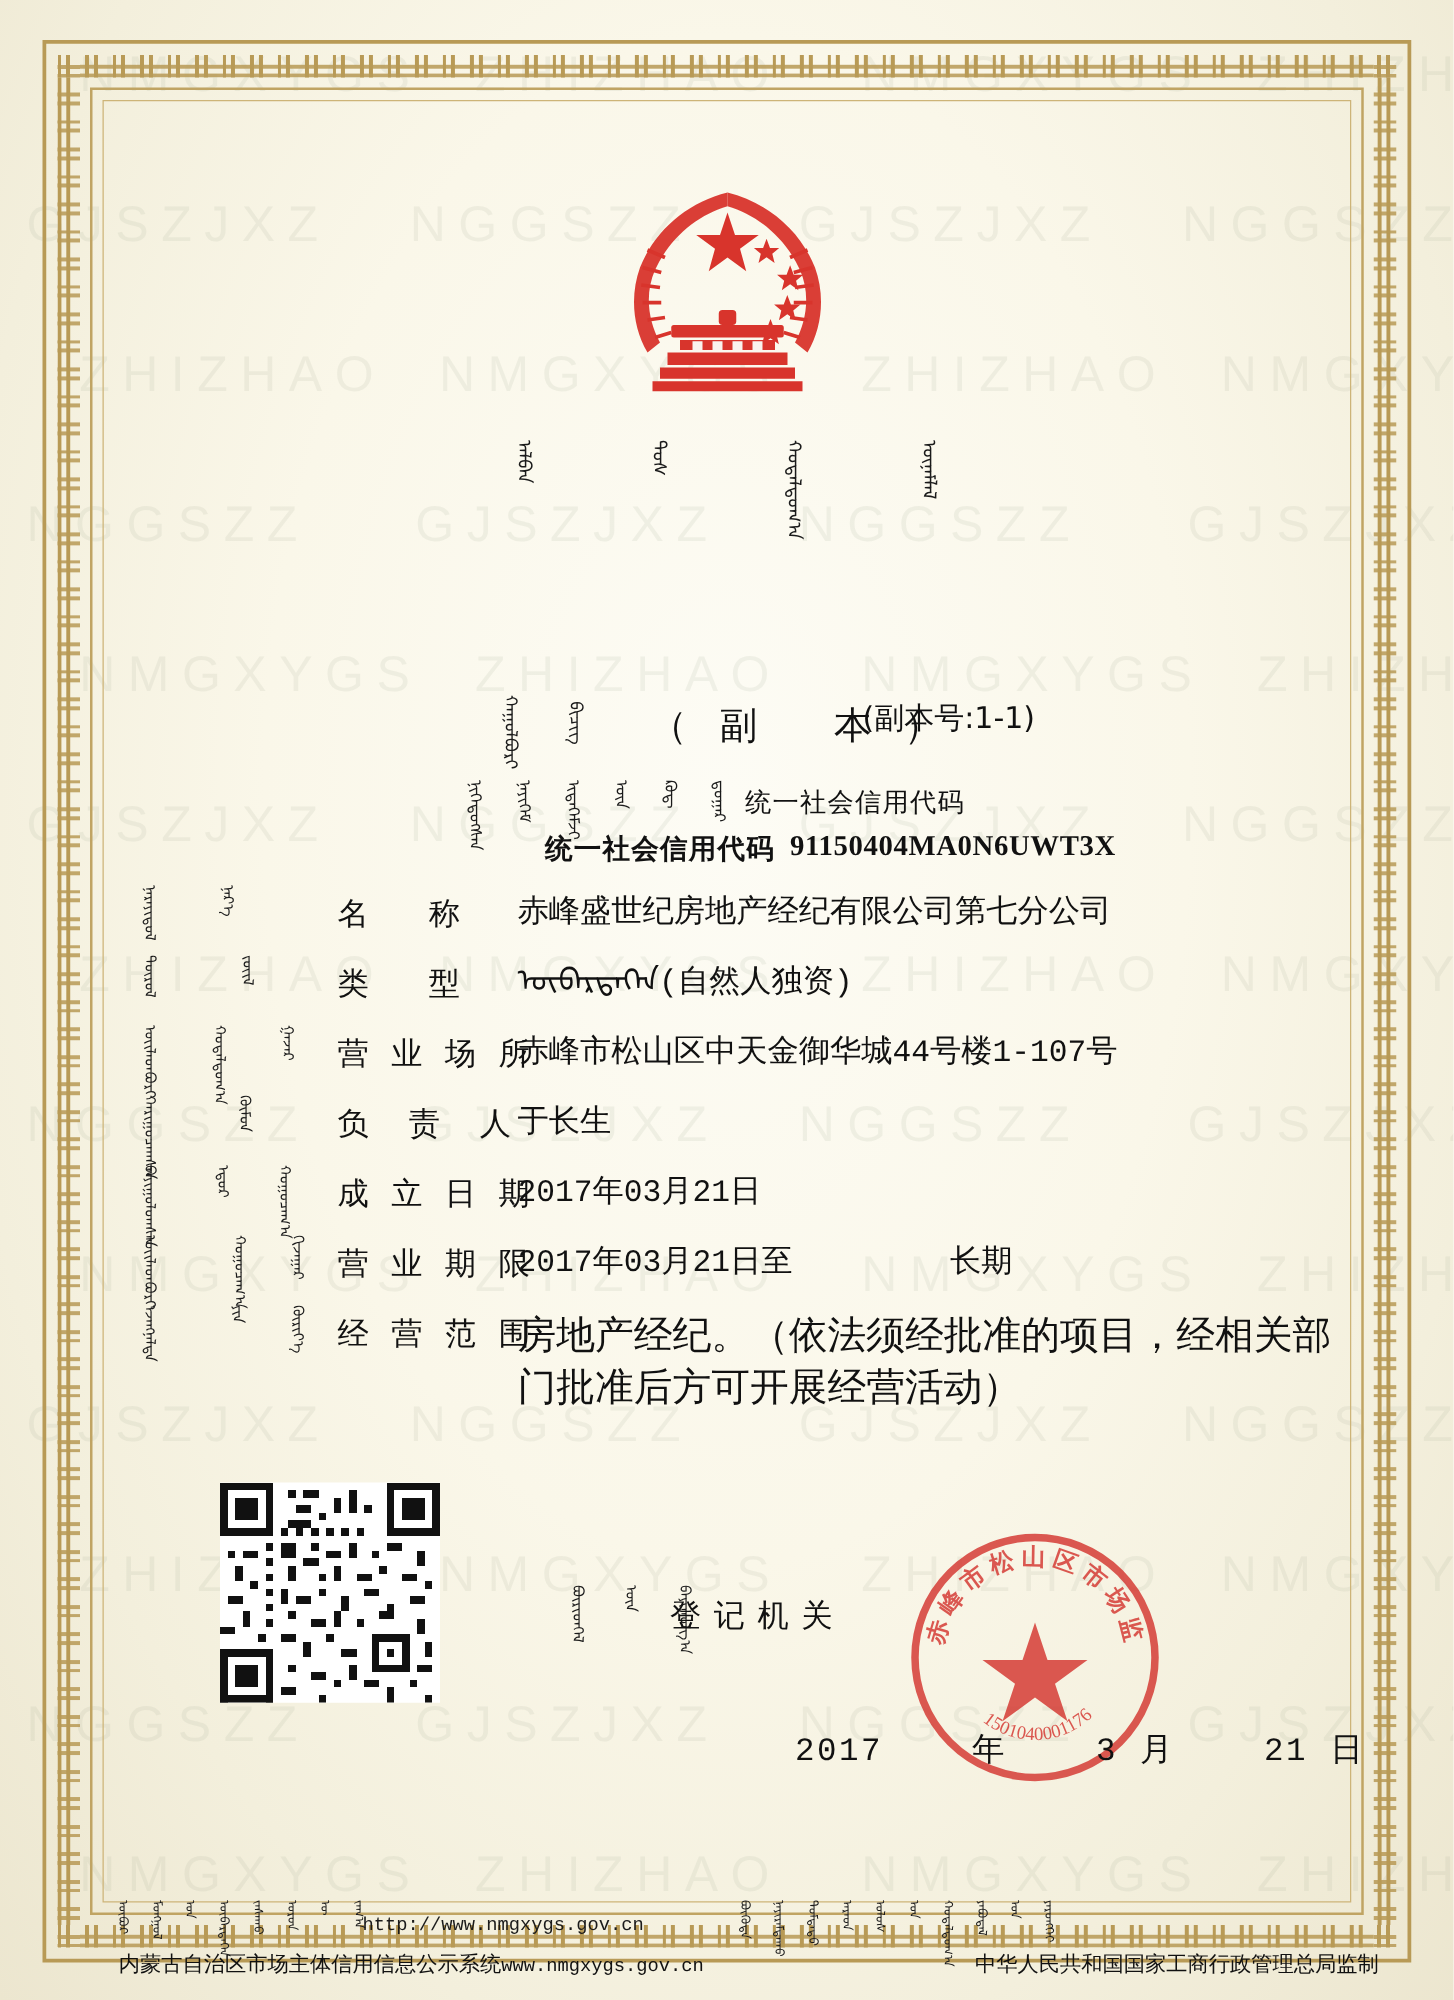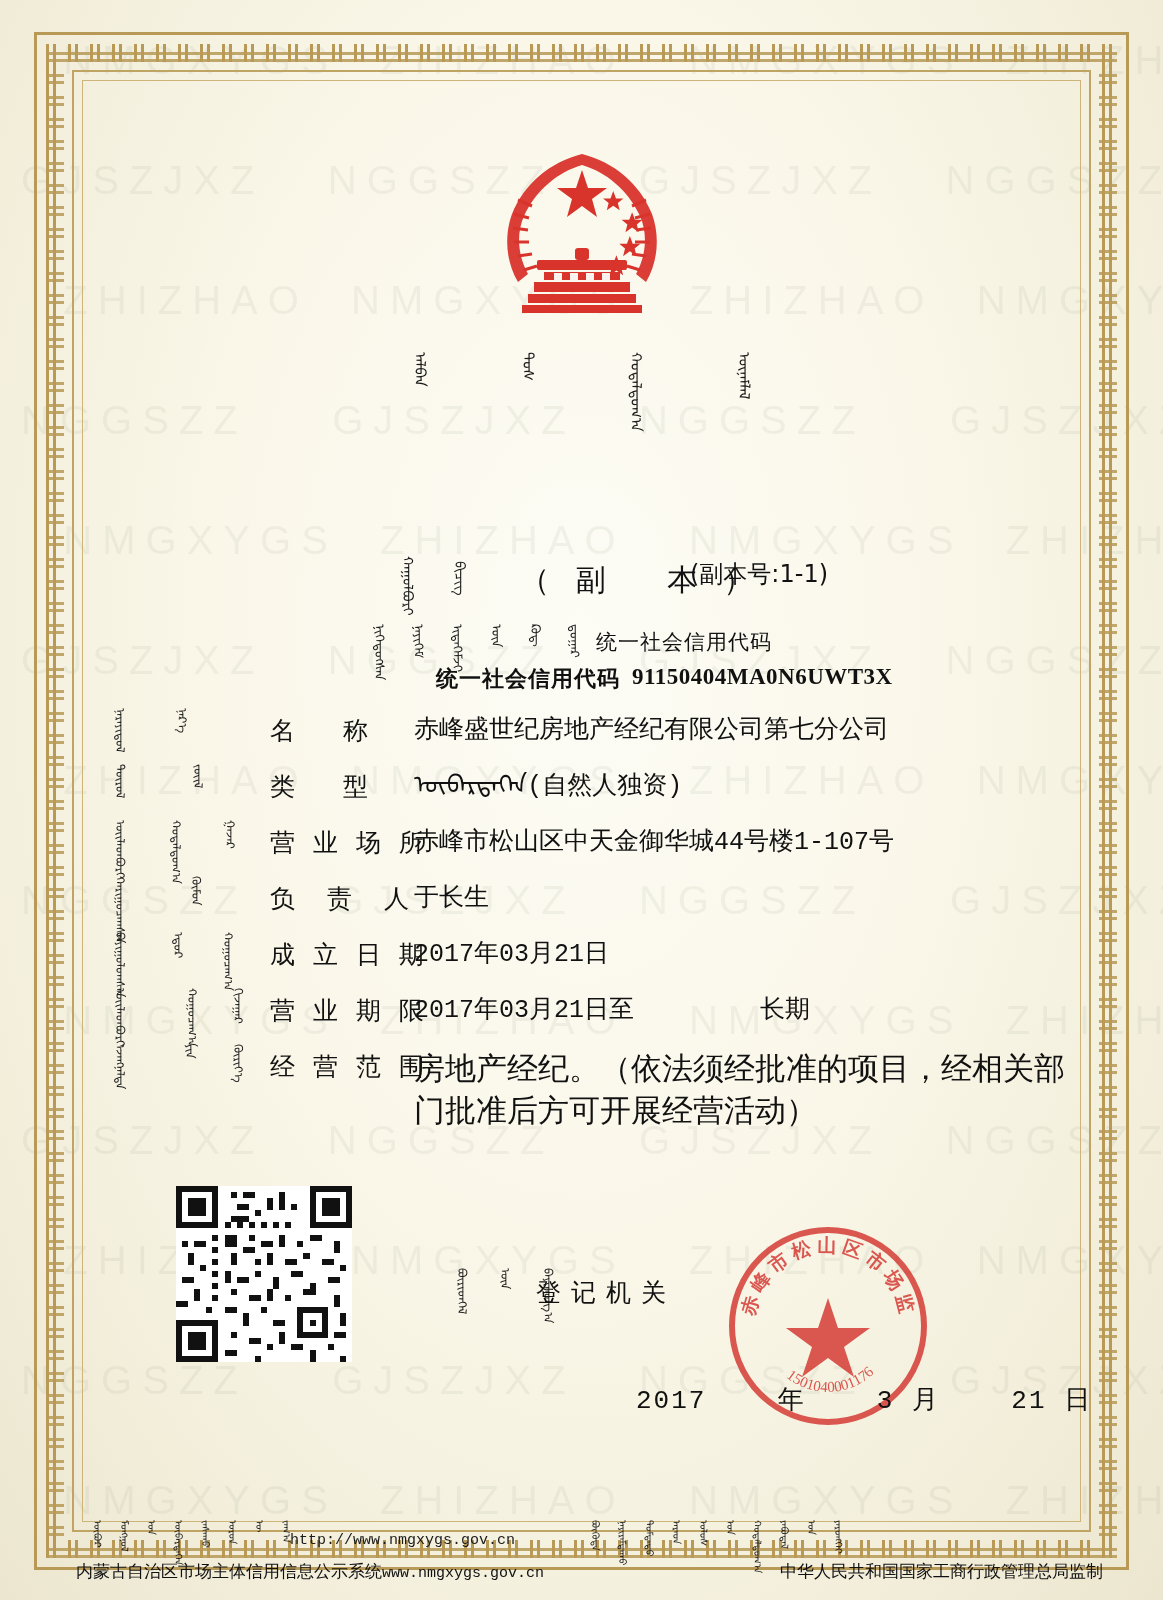--- a/index.html
+++ b/index.html
@@ -320,21 +320,21 @@
   .footer-url-top {
     position: absolute;
     left: 230px;
     top: 12px;
     font-family: "Liberation Mono", monospace;
     font-size: 15px;
     color: #1a1a1a;
   }
   .footer-left-text {
     position: absolute;
-    left: 16px;
+    left: 35px;
     top: 40px;
     font-family: "DejaVu Sans", sans-serif;
     font-size: 17px;
     color: #111;
   }
   .footer-left-text .url {
     font-family: "Liberation Mono", monospace;
     font-size: 15px;
   }
   .footer-right-text {

